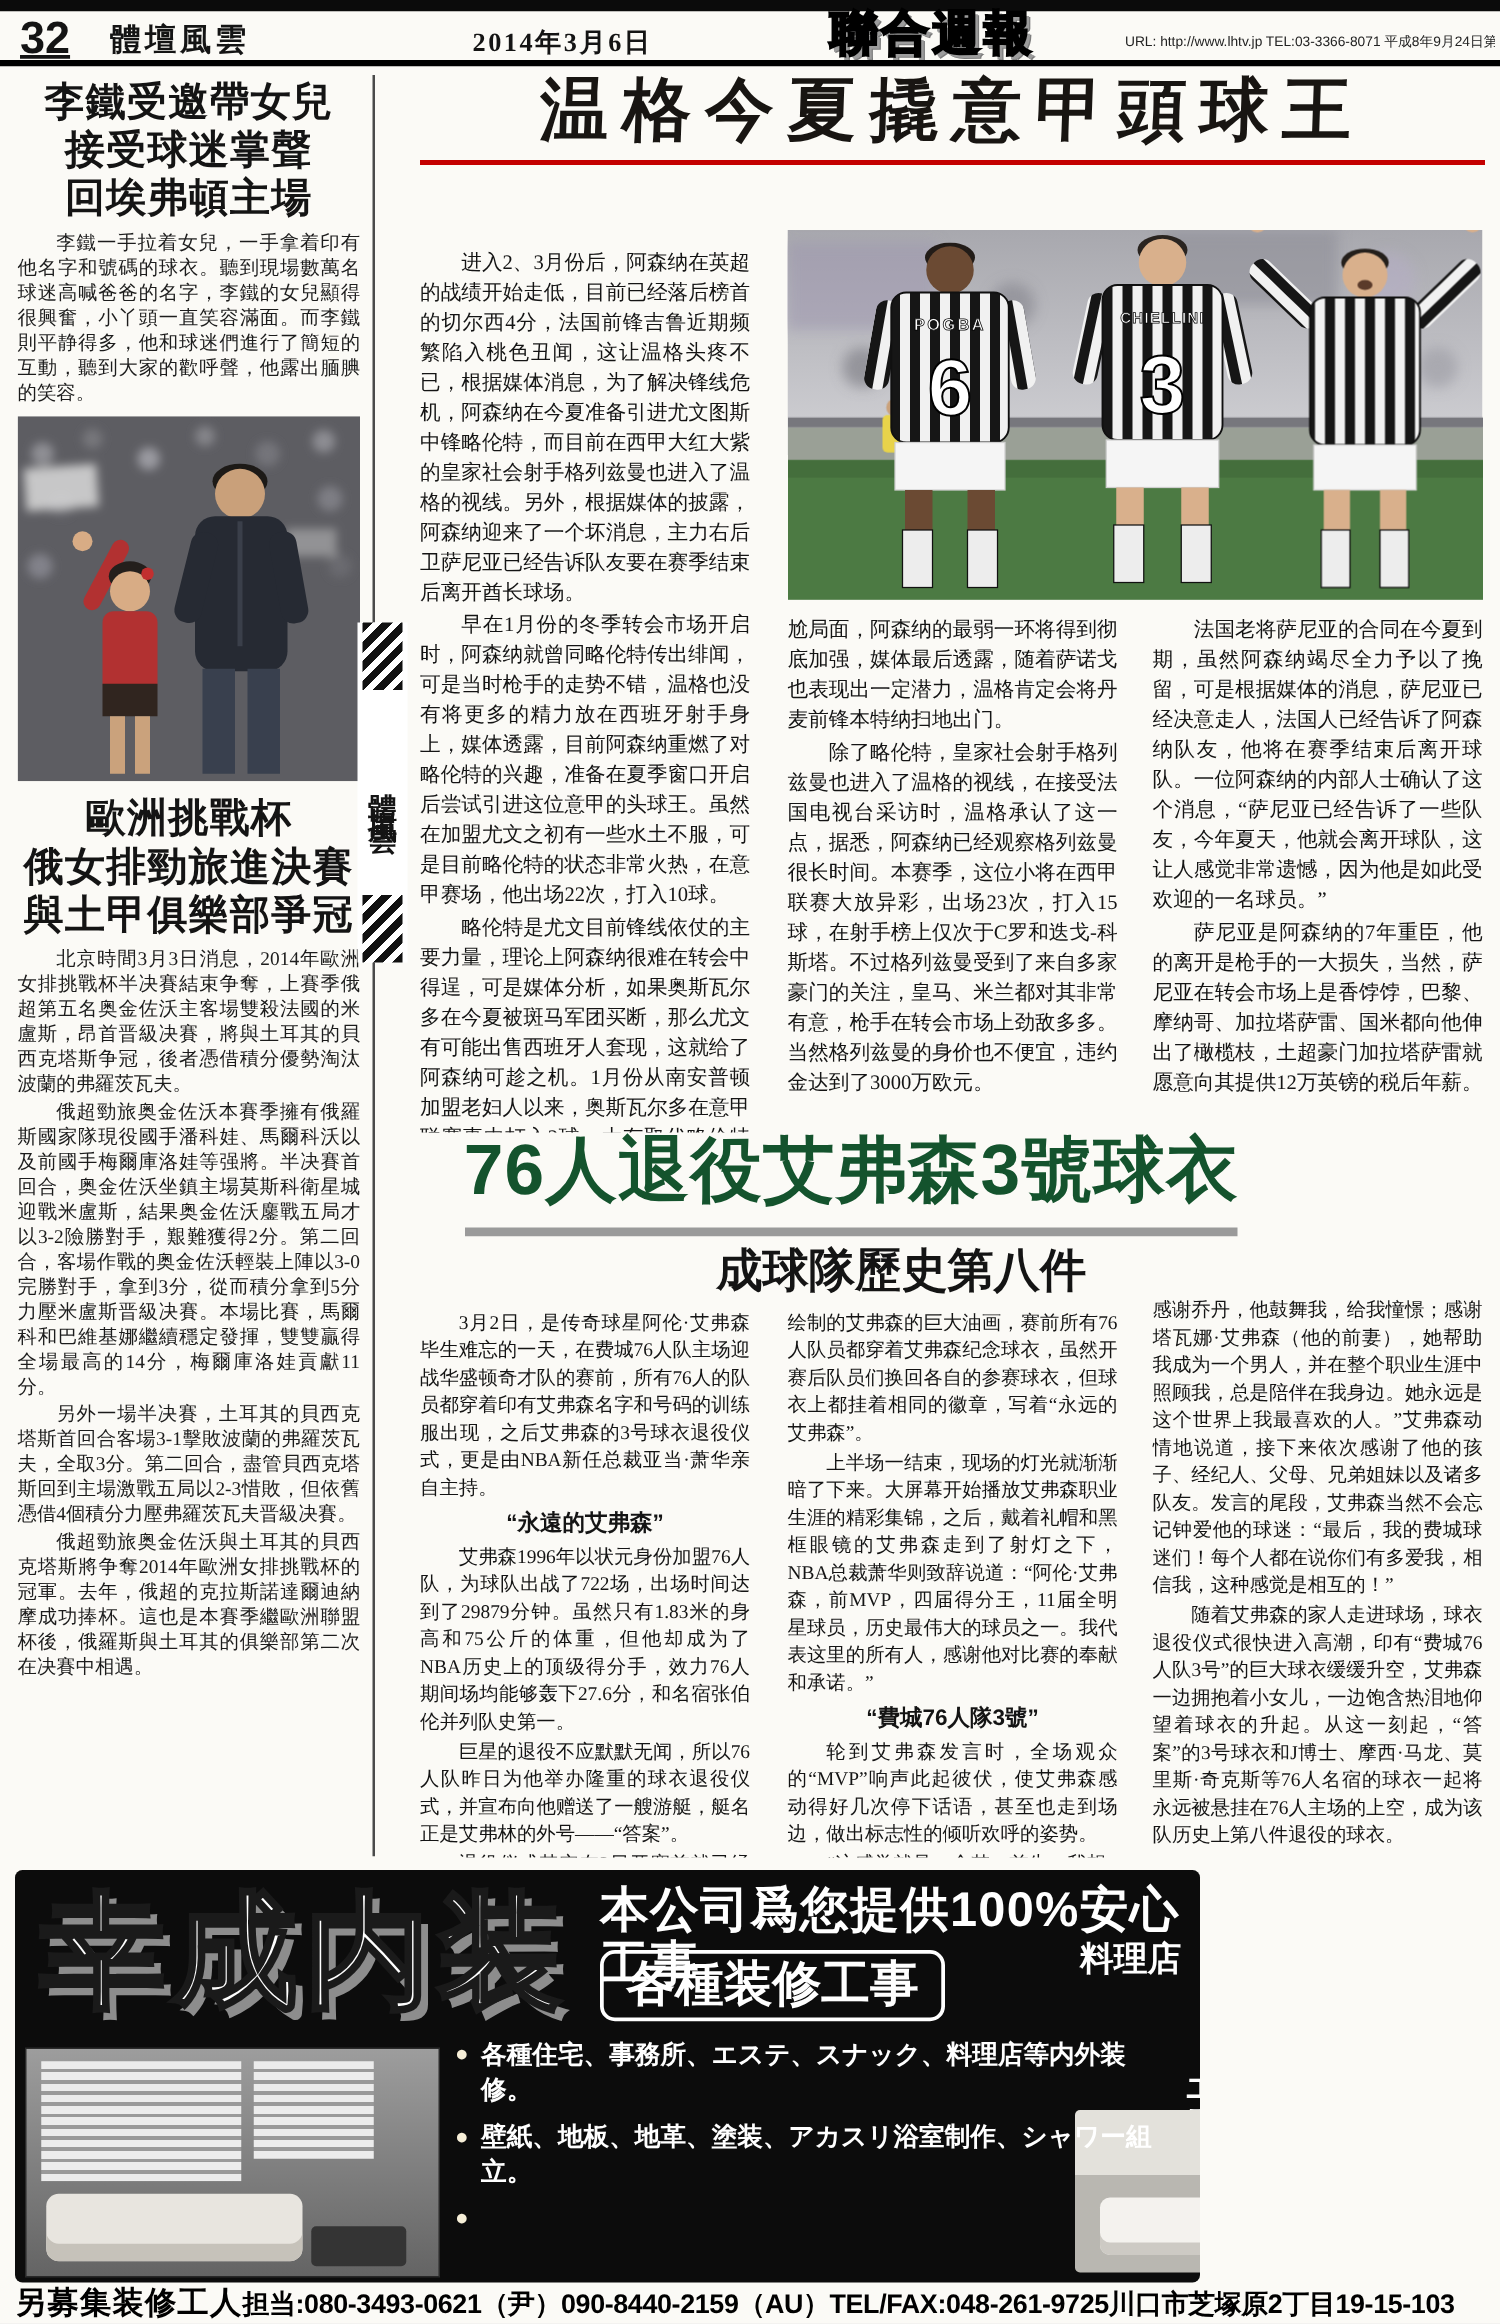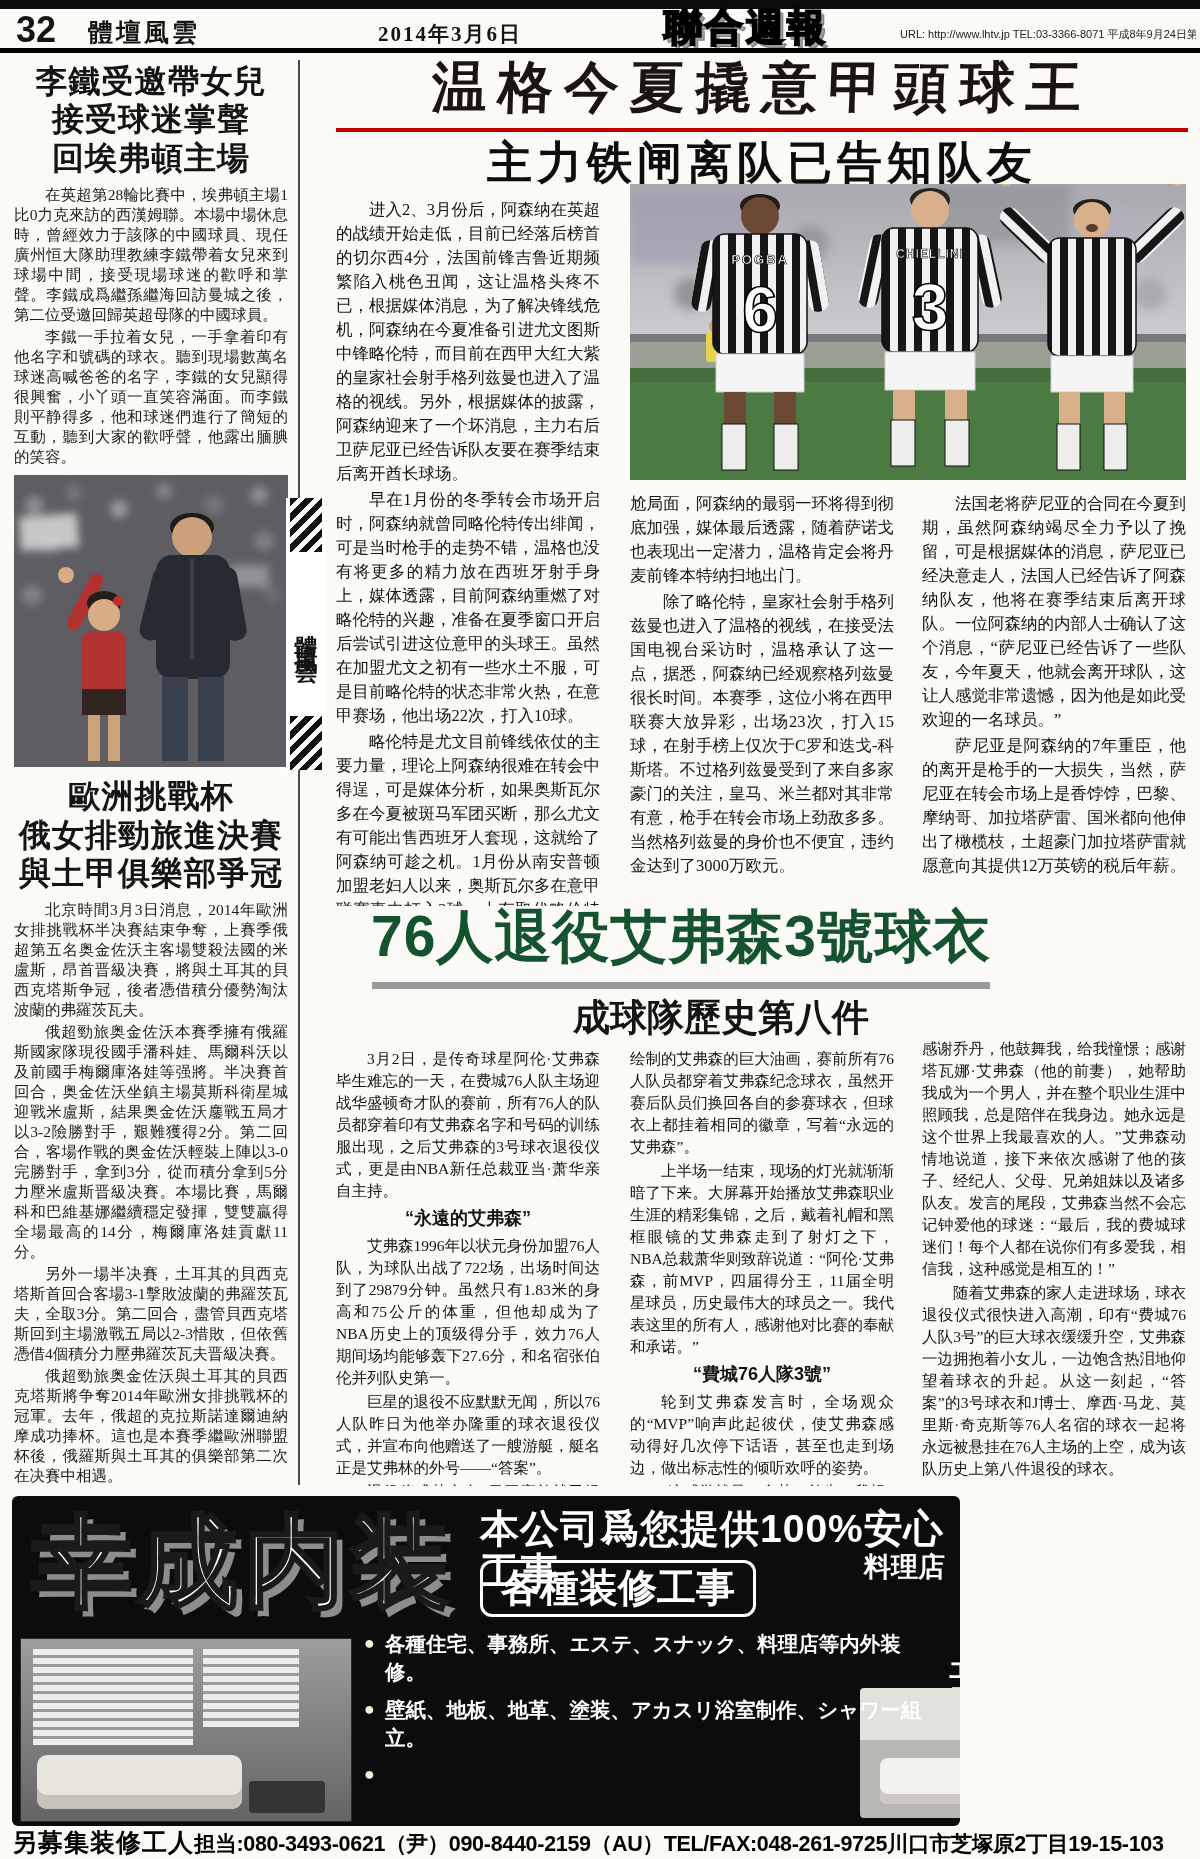--- a/index.html
+++ b/index.html
@@ -2,21 +2,21 @@
 <html><head>
 <meta charset="utf-8">
 <style>
   html,body{margin:0;padding:0;background:#e8e8e8;}
   .page{position:relative;width:1200px;height:1859px;margin:0 auto;background:#fbfaf6;
         font-family:"Liberation Serif",serif;color:#141414;overflow:hidden;}
   .abs{position:absolute;}
 
   
   .topbar{left:0;top:0;width:1200px;height:9px;background:#0b0b0b;}
-  .h-pagenum{left:16px;top:12px;font:900 36px/1 "Liberation Sans",sans-serif;}
+  .h-pagenum{left:16px;top:12px;font:900 36px/1 "Liberation Sans",sans-serif;text-decoration:underline;}
   .h-section{left:88px;top:20px;font:700 25px/1 "Liberation Serif",serif;letter-spacing:3px;}
   .h-date{left:378px;top:24px;font:600 21px/1 "Liberation Serif",serif;letter-spacing:2px;text-align:center;}
   .h-logo{left:664px;top:8px;font:900 38px/1 "Liberation Sans",sans-serif;color:#4c1d95;
           letter-spacing:3px;-webkit-text-stroke:2px #000;
           text-shadow:3px 3px 0 #9c9c9c,4px 4px 0 #7d7d7d;}
   .h-info{left:900px;top:28px;width:296px;font:11px/1.2 "Liberation Sans",sans-serif;
           white-space:nowrap;overflow:hidden;color:#222;}
   .h-rule{left:0;top:48px;width:1200px;height:5px;background:#000;}
 
   
@@ -109,21 +109,20 @@
   <div class="abs h-info">URL: http://www.lhtv.jp TEL:03-3366-8071 平成8年9月24日第3種郵便物認可</div>
   <div class="abs h-rule"></div>
 
   <div class="abs leftcol">
     <div>
       <div class="lt">
         <div>李鐵受邀帶女兒</div>
         <div>接受球迷掌聲</div>
         <div>回埃弗頓主場</div>
       </div>
-      <p class="lp">在英超第28輪比賽中，埃弗頓主場1比0力克來訪的西漢姆聯。本場中場休息時，曾經效力于該隊的中國球員、現任廣州恒大隊助理教練李鐵帶着女兒來到球場中間，接受現場球迷的歡呼和掌聲。李鐵成爲繼孫繼海回訪曼城之後，第二位受邀回歸英超母隊的中國球員。</p>
       <p class="lp">李鐵一手拉着女兒，一手拿着印有他名字和號碼的球衣。聽到現場數萬名球迷高喊爸爸的名字，李鐵的女兒顯得很興奮，小丫頭一直笑容滿面。而李鐵則平静得多，他和球迷們進行了簡短的互動，聽到大家的歡呼聲，他露出腼腆的笑容。</p>
       <svg class="photo-litie" viewBox="0 0 274 292" xmlns="http://www.w3.org/2000/svg">
         <defs>
             <filter id="blur1">
               <feGaussianBlur stdDeviation="4"></feGaussianBlur>
             </filter>
           </defs>
         <rect width="274" height="292" fill="#5d5d62"></rect>
         <g filter="url(#blur1)">
           <circle cx="20" cy="30" r="9" fill="#8f8f94"></circle>
@@ -178,21 +177,20 @@
   <div class="abs vrule"></div>
 
   <div class="abs banner">
     <div class="stripe"></div>
     <div class="btxt">體壇風雲</div>
     <div class="stripe"></div>
   </div>
 
   <div class="abs m-head">温格今夏撬意甲頭球王</div>
   <div class="abs red-rule"></div>
-  <div class="abs m-sub">主力铁闸离队已告知队友</div>
 
   <div class="abs col a-c1">
     <p>进入2、3月份后，阿森纳在英超的战绩开始走低，目前已经落后榜首的切尔西4分，法国前锋吉鲁近期频繁陷入桃色丑闻，这让温格头疼不已，根据媒体消息，为了解决锋线危机，阿森纳在今夏准备引进尤文图斯中锋略伦特，而目前在西甲大红大紫的皇家社会射手格列兹曼也进入了温格的视线。另外，根据媒体的披露，阿森纳迎来了一个坏消息，主力右后卫萨尼亚已经告诉队友要在赛季结束后离开酋长球场。</p>
     <p>早在1月份的冬季转会市场开启时，阿森纳就曾同略伦特传出绯闻，可是当时枪手的走势不错，温格也没有将更多的精力放在西班牙射手身上，媒体透露，目前阿森纳重燃了对略伦特的兴趣，准备在夏季窗口开启后尝试引进这位意甲的头球王。虽然在加盟尤文之初有一些水土不服，可是目前略伦特的状态非常火热，在意甲赛场，他出场22次，打入10球。</p>
     <p>略伦特是尤文目前锋线依仗的主要力量，理论上阿森纳很难在转会中得逞，可是媒体分析，如果奥斯瓦尔多在今夏被斑马军团买断，那么尤文有可能出售西班牙人套现，这就给了阿森纳可趁之机。1月份从南安普顿加盟老妇人以来，奥斯瓦尔多在意甲联赛事中打入2球，大有取代略伦特之势。如果略伦特能够加盟阿森纳，那么枪手将打破在中锋位置上只有吉鲁一人可以依仗的尴</p>
   </div>
 
   <svg class="abs photo-juve" viewBox="0 0 556 296" xmlns="http://www.w3.org/2000/svg">
     <defs>
       <pattern id="jstripe" width="16" height="12" patternUnits="userSpaceOnUse">

